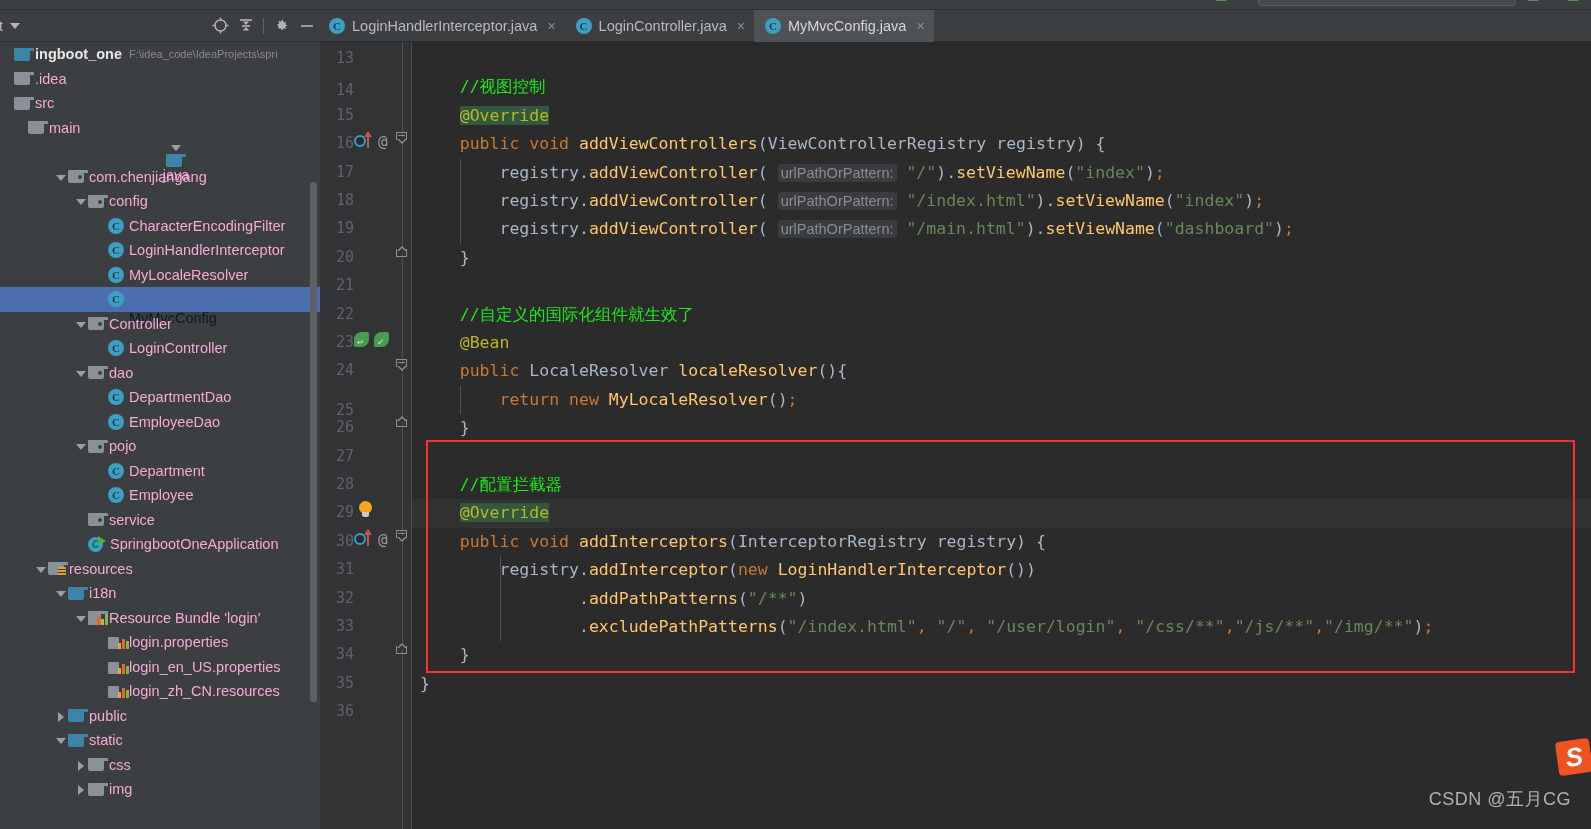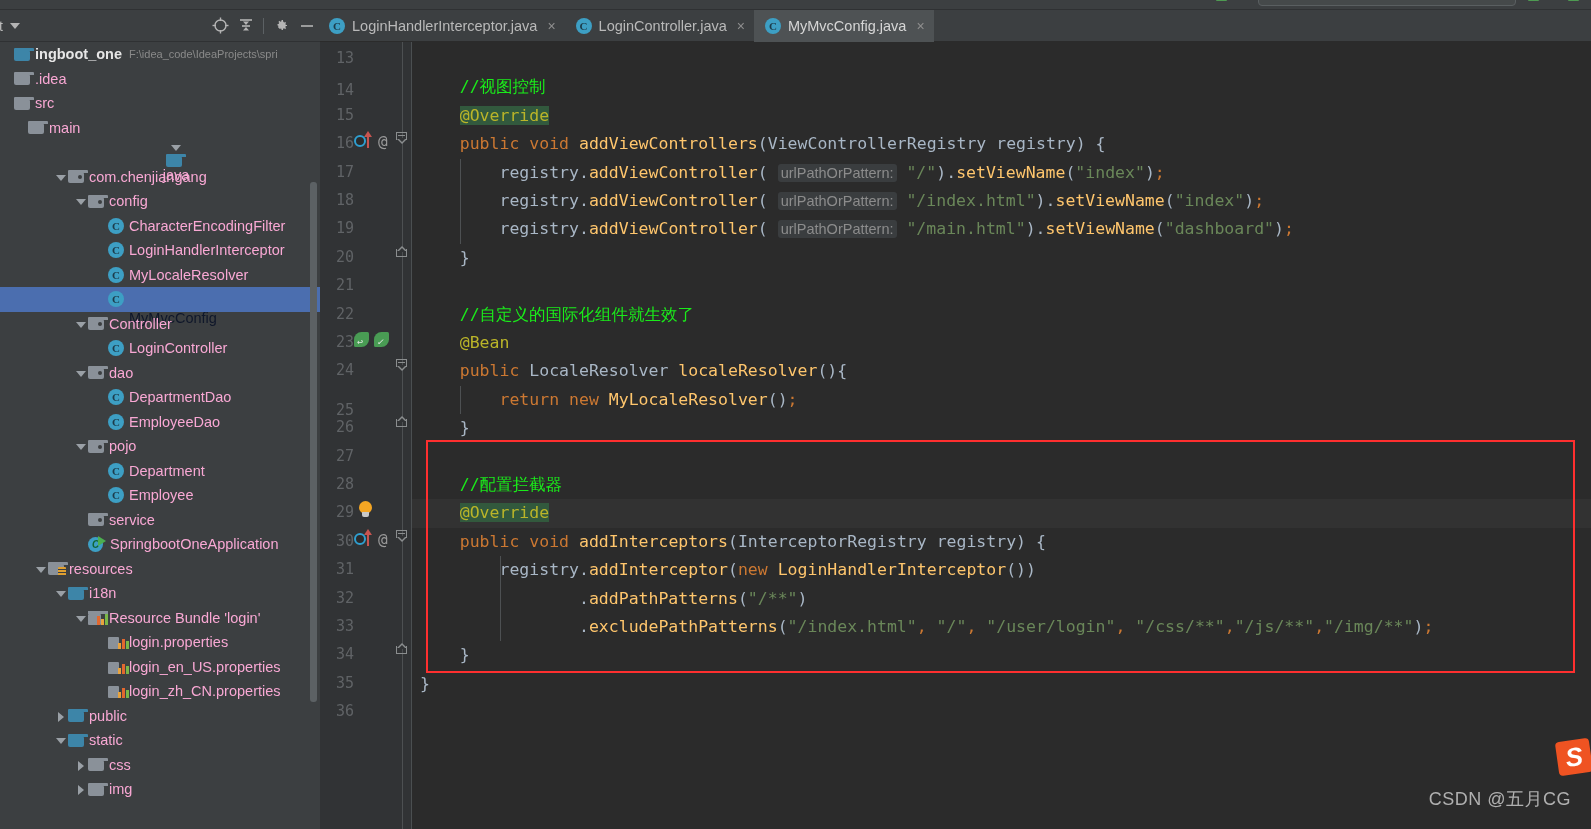--- a/index.html
+++ b/index.html
@@ -538,21 +538,21 @@
           </div>
           <div class="row" style="position: absolute; top: 637px; left: 0px; width: 320px;">
             <span style="display:inline-block;width:94px;flex:none"></span>
             <span class="tw"></span>
             <span class="ic ic-props">
               <i class="f"></i>
               <i class="b3"></i>
               <i class="b2"></i>
               <i class="b1"></i>
             </span>
-            <span class="lbl">login_zh_CN.properties</span>
+            <span class="lbl">login_zh_CN.resources</span>
           </div>
           <div class="row" style="position: absolute; top: 661.5px; left: 0px; width: 320px;">
             <span style="display:inline-block;width:54px;flex:none"></span>
             <span class="tw closed"></span>
             <span class="ic ic-folder blue">
               <i class="tab"></i>
               <i class="f"></i>
             </span>
             <span class="lbl">public</span>
           </div>

